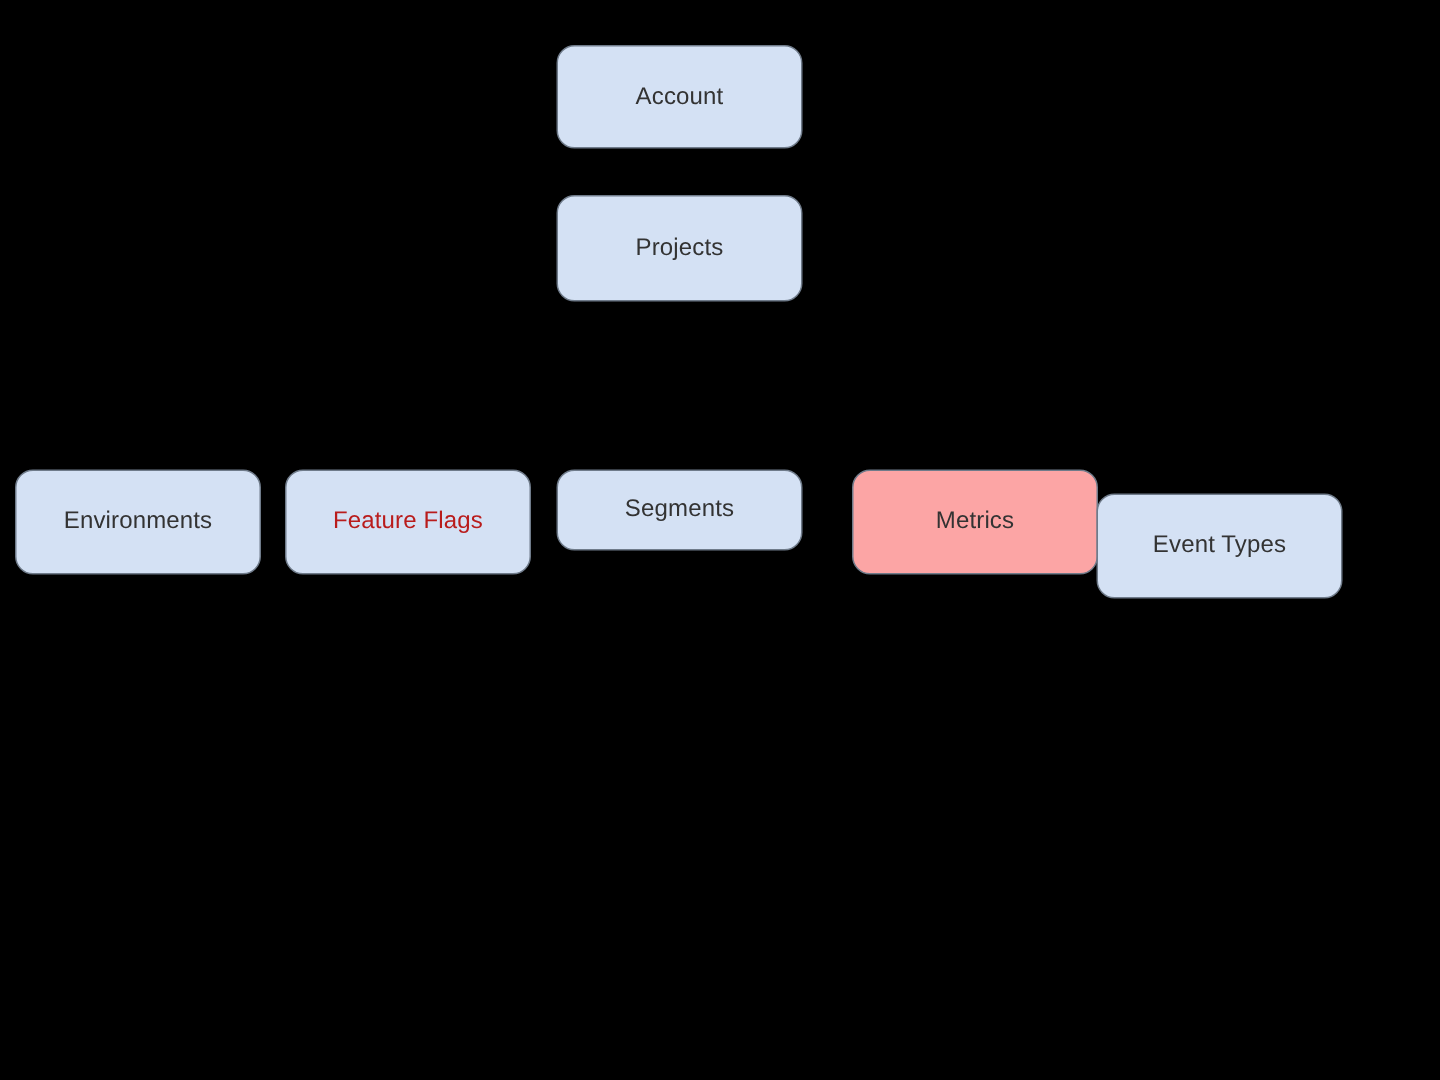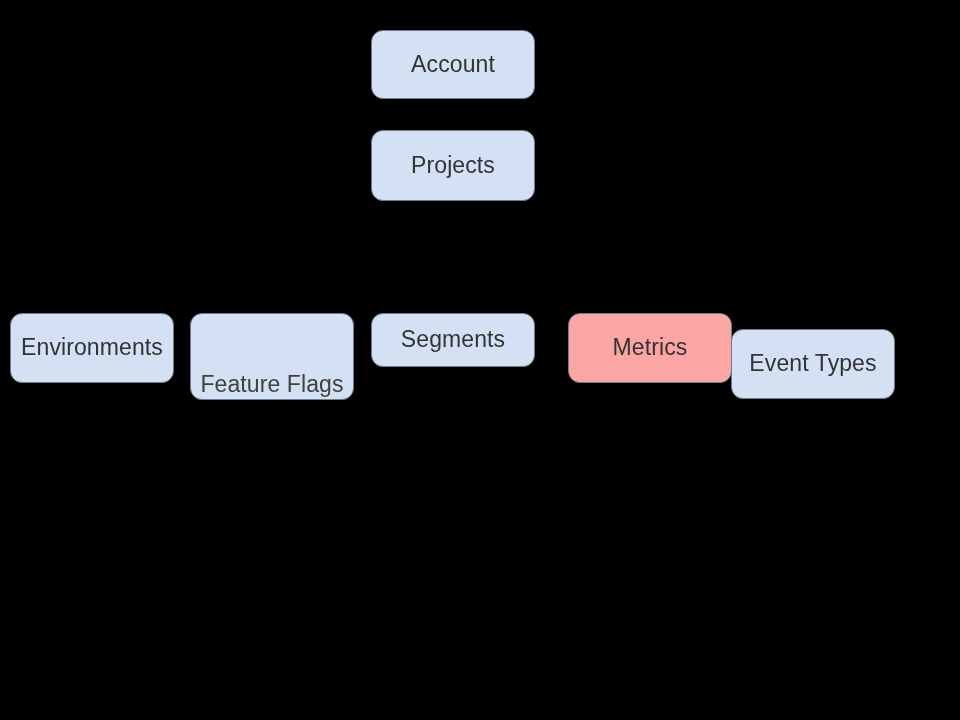--- a/index.html
+++ b/index.html
@@ -23,21 +23,21 @@
   .node {
     position: absolute;
     box-sizing: border-box;
     background: #d4e1f4;
     border: 1px solid #6f7b8a;
     border-radius: 12px;
     display: flex;
     align-items: center;
     justify-content: center;
     color: #333333;
-    font-size: 23px;
+    font-size: 16px;
     font-family: "Liberation Sans", sans-serif;
     line-height: 1.2;
     text-align: center;
     letter-spacing: 0.1px;
     user-select: none;
     white-space: nowrap;
   }
   .node-label {
     display: block;
     pointer-events: none;
@@ -49,21 +49,21 @@
 <div id="canvas" style="background: rgb(0, 0, 0);">
     <div class="node" style="left: 371px; top: 30px; width: 164px; height: 69px; background: rgb(212, 225, 244); border-color: rgb(111, 123, 138); color: rgb(51, 51, 51);">
       <span class="node-label">Account</span>
     </div>
     <div class="node" style="left: 10px; top: 313px; width: 164px; height: 70px; background: rgb(212, 225, 244); border-color: rgb(111, 123, 138); color: rgb(51, 51, 51);">
       <span class="node-label">Environments</span>
     </div>
     <div class="node" style="left: 371px; top: 130px; width: 164px; height: 71px; background: rgb(212, 225, 244); border-color: rgb(111, 123, 138); color: rgb(51, 51, 51);">
       <span class="node-label">Projects</span>
     </div>
-    <div class="node" style="left: 190px; top: 313px; width: 164px; height: 87px; background: rgb(212, 225, 244); border-color: rgb(111, 123, 138); color: #404040; align-items: flex-end;">
+    <div class="node" style="left: 190px; top: 313px; width: 164px; height: 70px; background: rgb(212, 225, 244); border-color: rgb(111, 123, 138); color: #b91c1c;">
       <span class="node-label">Feature Flags</span>
     </div>
     <div class="node" style="left: 371px; top: 313px; width: 164px; height: 54px; background: rgb(212, 225, 244); border-color: rgb(111, 123, 138); color: rgb(51, 51, 51);">
       <span class="node-label">Segments</span>
     </div>
     <div class="node" style="left: 551px; top: 313px; width: 164px; height: 70px; background: #fca5a5; border-color: rgb(111, 123, 138); color: rgb(51, 51, 51); margin-left: 17px;">
       <span class="node-label">Metrics</span>
     </div>
     <div class="node" style="left: 731px; top: 329px; width: 164px; height: 70px; background: rgb(212, 225, 244); border-color: rgb(111, 123, 138); color: rgb(51, 51, 51);">
       <span class="node-label">Event Types</span>

